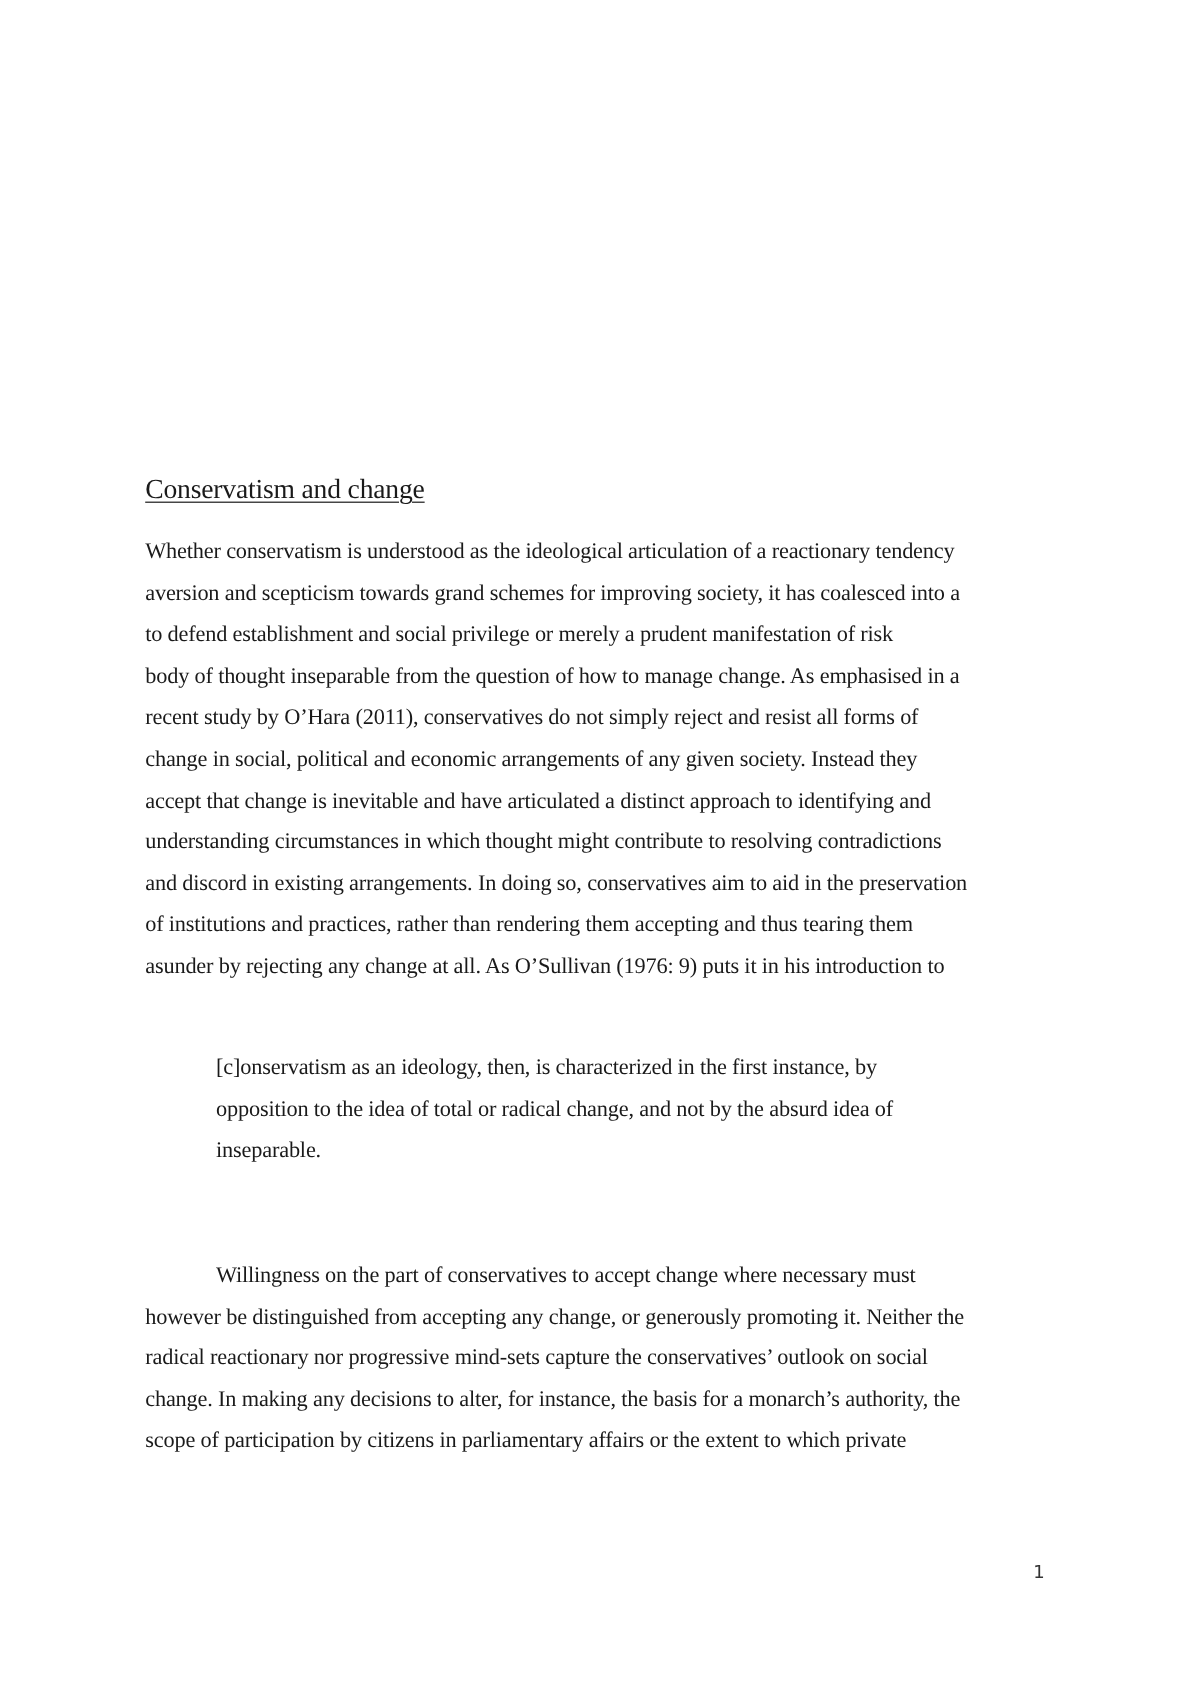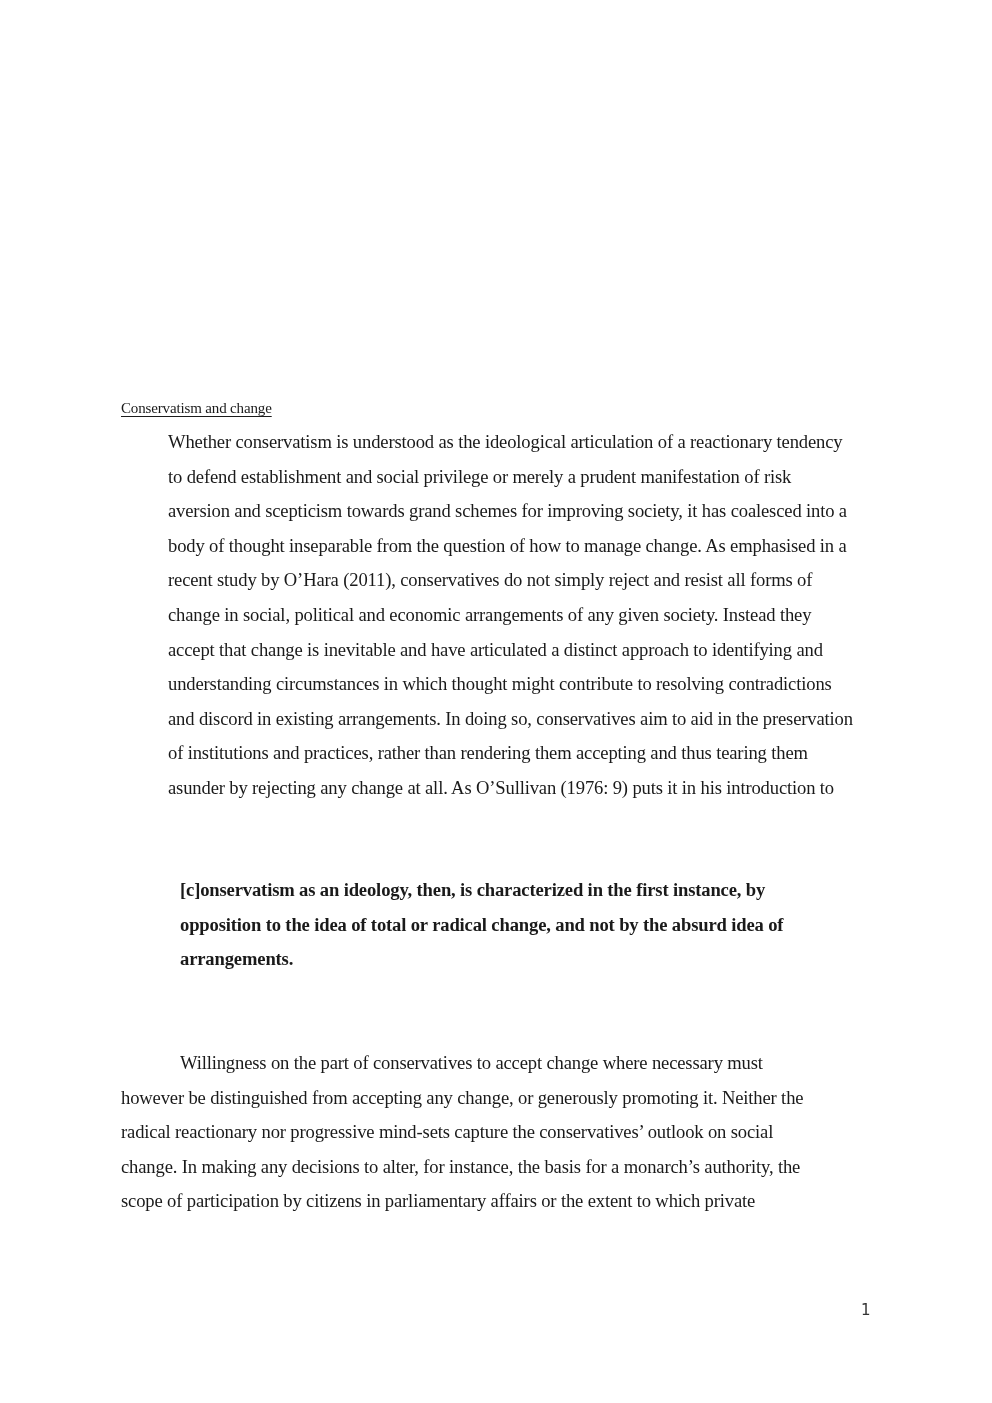--- a/index.html
+++ b/index.html
@@ -27,42 +27,41 @@
       left: 121px;
       width: 760px;
       font-size: 18.6px;
       line-height: 34.6px;
       letter-spacing: -0.15px;
     }
     .heading {
       position: absolute;
       left: 121px;
       top: 391px;
-      font-size: 15px;
+      font-size: 23px;
       line-height: 34.6px;
       text-decoration: underline;
       text-underline-offset: 3px;
       text-decoration-thickness: 1px;
       letter-spacing: -0.15px;
     }
     .line {
       display: block;
       white-space: nowrap;
       height: 34.6px;
     }
-    .para1 { top: 425px; margin-left: 47px; }
+    .para1 { top: 443px; }
     .quote {
       position: absolute;
       left: 180px;
       top: 872px;
       width: 700px;
       font-size: 18.6px;
       line-height: 35px;
       letter-spacing: -0.15px;
-      font-weight: bold;
     }
     .para2 { top: 1046px; }
     .indent { padding-left: 59px; }
     .page-number {
       position: absolute;
       left: 861px;
       top: 1301px;
       font-family: "DejaVu Sans", "Liberation Sans", sans-serif;
       font-size: 15px;
       color: #333333;
@@ -70,36 +69,36 @@
   </style>
 </head>
 <body>
 
 <div class="page">
 
   <div class="heading">Conservatism and change</div>
 
   <div class="text-block para1">
     <span class="line">Whether conservatism is understood as the ideological articulation of a reactionary tendency</span>
+    <span class="line">aversion and scepticism towards grand schemes for improving society, it has coalesced into a</span>
     <span class="line">to defend establishment and social privilege or merely a prudent manifestation of risk</span>
-    <span class="line">aversion and scepticism towards grand schemes for improving society, it has coalesced into a</span>
     <span class="line">body of thought inseparable from the question of how to manage change. As emphasised in a</span>
     <span class="line">recent study by O’Hara (2011), conservatives do not simply reject and resist all forms of</span>
     <span class="line">change in social, political and economic arrangements of any given society. Instead they</span>
     <span class="line">accept that change is inevitable and have articulated a distinct approach to identifying and</span>
     <span class="line">understanding circumstances in which thought might contribute to resolving contradictions</span>
     <span class="line">and discord in existing arrangements. In doing so, conservatives aim to aid in the preservation</span>
     <span class="line">of institutions and practices, rather than rendering them accepting and thus tearing them</span>
     <span class="line">asunder by rejecting any change at all. As O’Sullivan (1976: 9) puts it in his introduction to</span>
   </div>
 
   <div class="quote">
     <span class="line">[c]onservatism as an ideology, then, is characterized in the first instance, by</span>
     <span class="line">opposition to the idea of total or radical change, and not by the absurd idea of</span>
-    <span class="line">arrangements.</span>
+    <span class="line">inseparable.</span>
   </div>
 
   <div class="text-block para2">
     <span class="line indent">Willingness on the part of conservatives to accept change where necessary must</span>
     <span class="line">however be distinguished from accepting any change, or generously promoting it. Neither the</span>
     <span class="line">radical reactionary nor progressive mind-sets capture the conservatives’ outlook on social</span>
     <span class="line">change. In making any decisions to alter, for instance, the basis for a monarch’s authority, the</span>
     <span class="line">scope of participation by citizens in parliamentary affairs or the extent to which private</span>
   </div>
 

